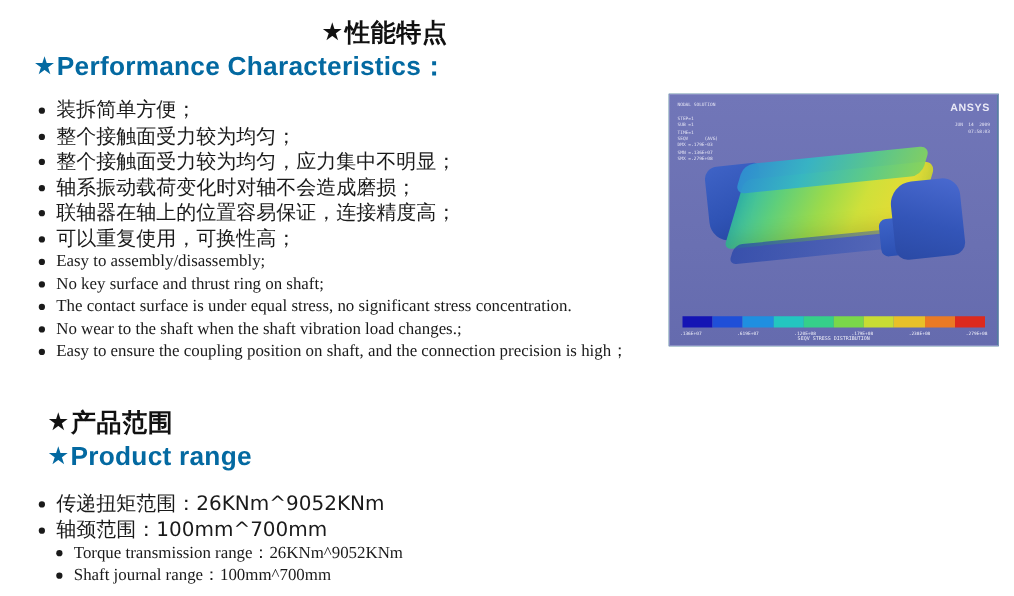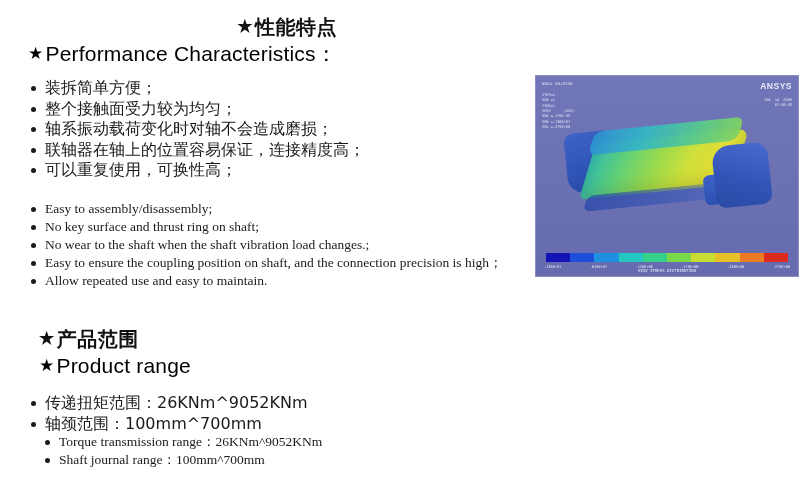--- a/index.html
+++ b/index.html
@@ -28,24 +28,24 @@
   .heading-cn {
     font-size: 20px;
     font-weight: bold;
     line-height: 26px;
     letter-spacing: 0.5px;
     color: #111;
     white-space: nowrap;
   }
   .heading-en {
     font-size: 21px;
-    font-weight: normal;
+    font-weight: bold;
     line-height: 28px;
     letter-spacing: 0.2px;
-    color: #000000;
+    color: #0369a1;
     white-space: nowrap;
   }
   .star {
     display: inline-block;
     font-size: 17px;
     line-height: 1;
     vertical-align: 2px;
     margin-right: 2px;
   }
 
@@ -242,31 +242,32 @@
 <div class="page">
 
   <div class="heading-block" style="left:28px; top:14px;text-align:right;">
     <div class="heading-cn"><span class="star">★</span><span>性能特点</span></div>
     <div class="heading-en"><span class="star">★</span><span>Performance Characteristics：</span></div>
   </div>
 
   <ul class="list cn-list" style="left:30px; top:78px;">
     <li>装拆简单方便；</li>
     <li>整个接触面受力较为均匀；</li>
+    <li>整个接触面受力较为均匀，应力集中不明显；</li>
     <li>轴系振动载荷变化时对轴不会造成磨损；</li>
     <li>联轴器在轴上的位置容易保证，连接精度高；</li>
     <li>可以重复使用，可换性高；</li>
   </ul>
 
   <ul class="list en-list" style="left:30px; top:200px;">
     <li>Easy to assembly/disassembly;</li>
     <li>No key surface and thrust ring on shaft;</li>
+    <li>The contact surface is under equal stress, no significant stress concentration.</li>
     <li>No wear to the shaft when the shaft vibration load changes.;</li>
     <li>Easy to ensure the coupling position on shaft, and the connection precision is high；</li>
-    <li>Allow repeated use and easy to maintain.</li>
   </ul>
 
   <div class="fea-panel">
     <div class="fea-bg"></div>
 
     <div class="fea-text-left">NODAL SOLUTION
 
 STEP=1
 SUB =1
 TIME=1

